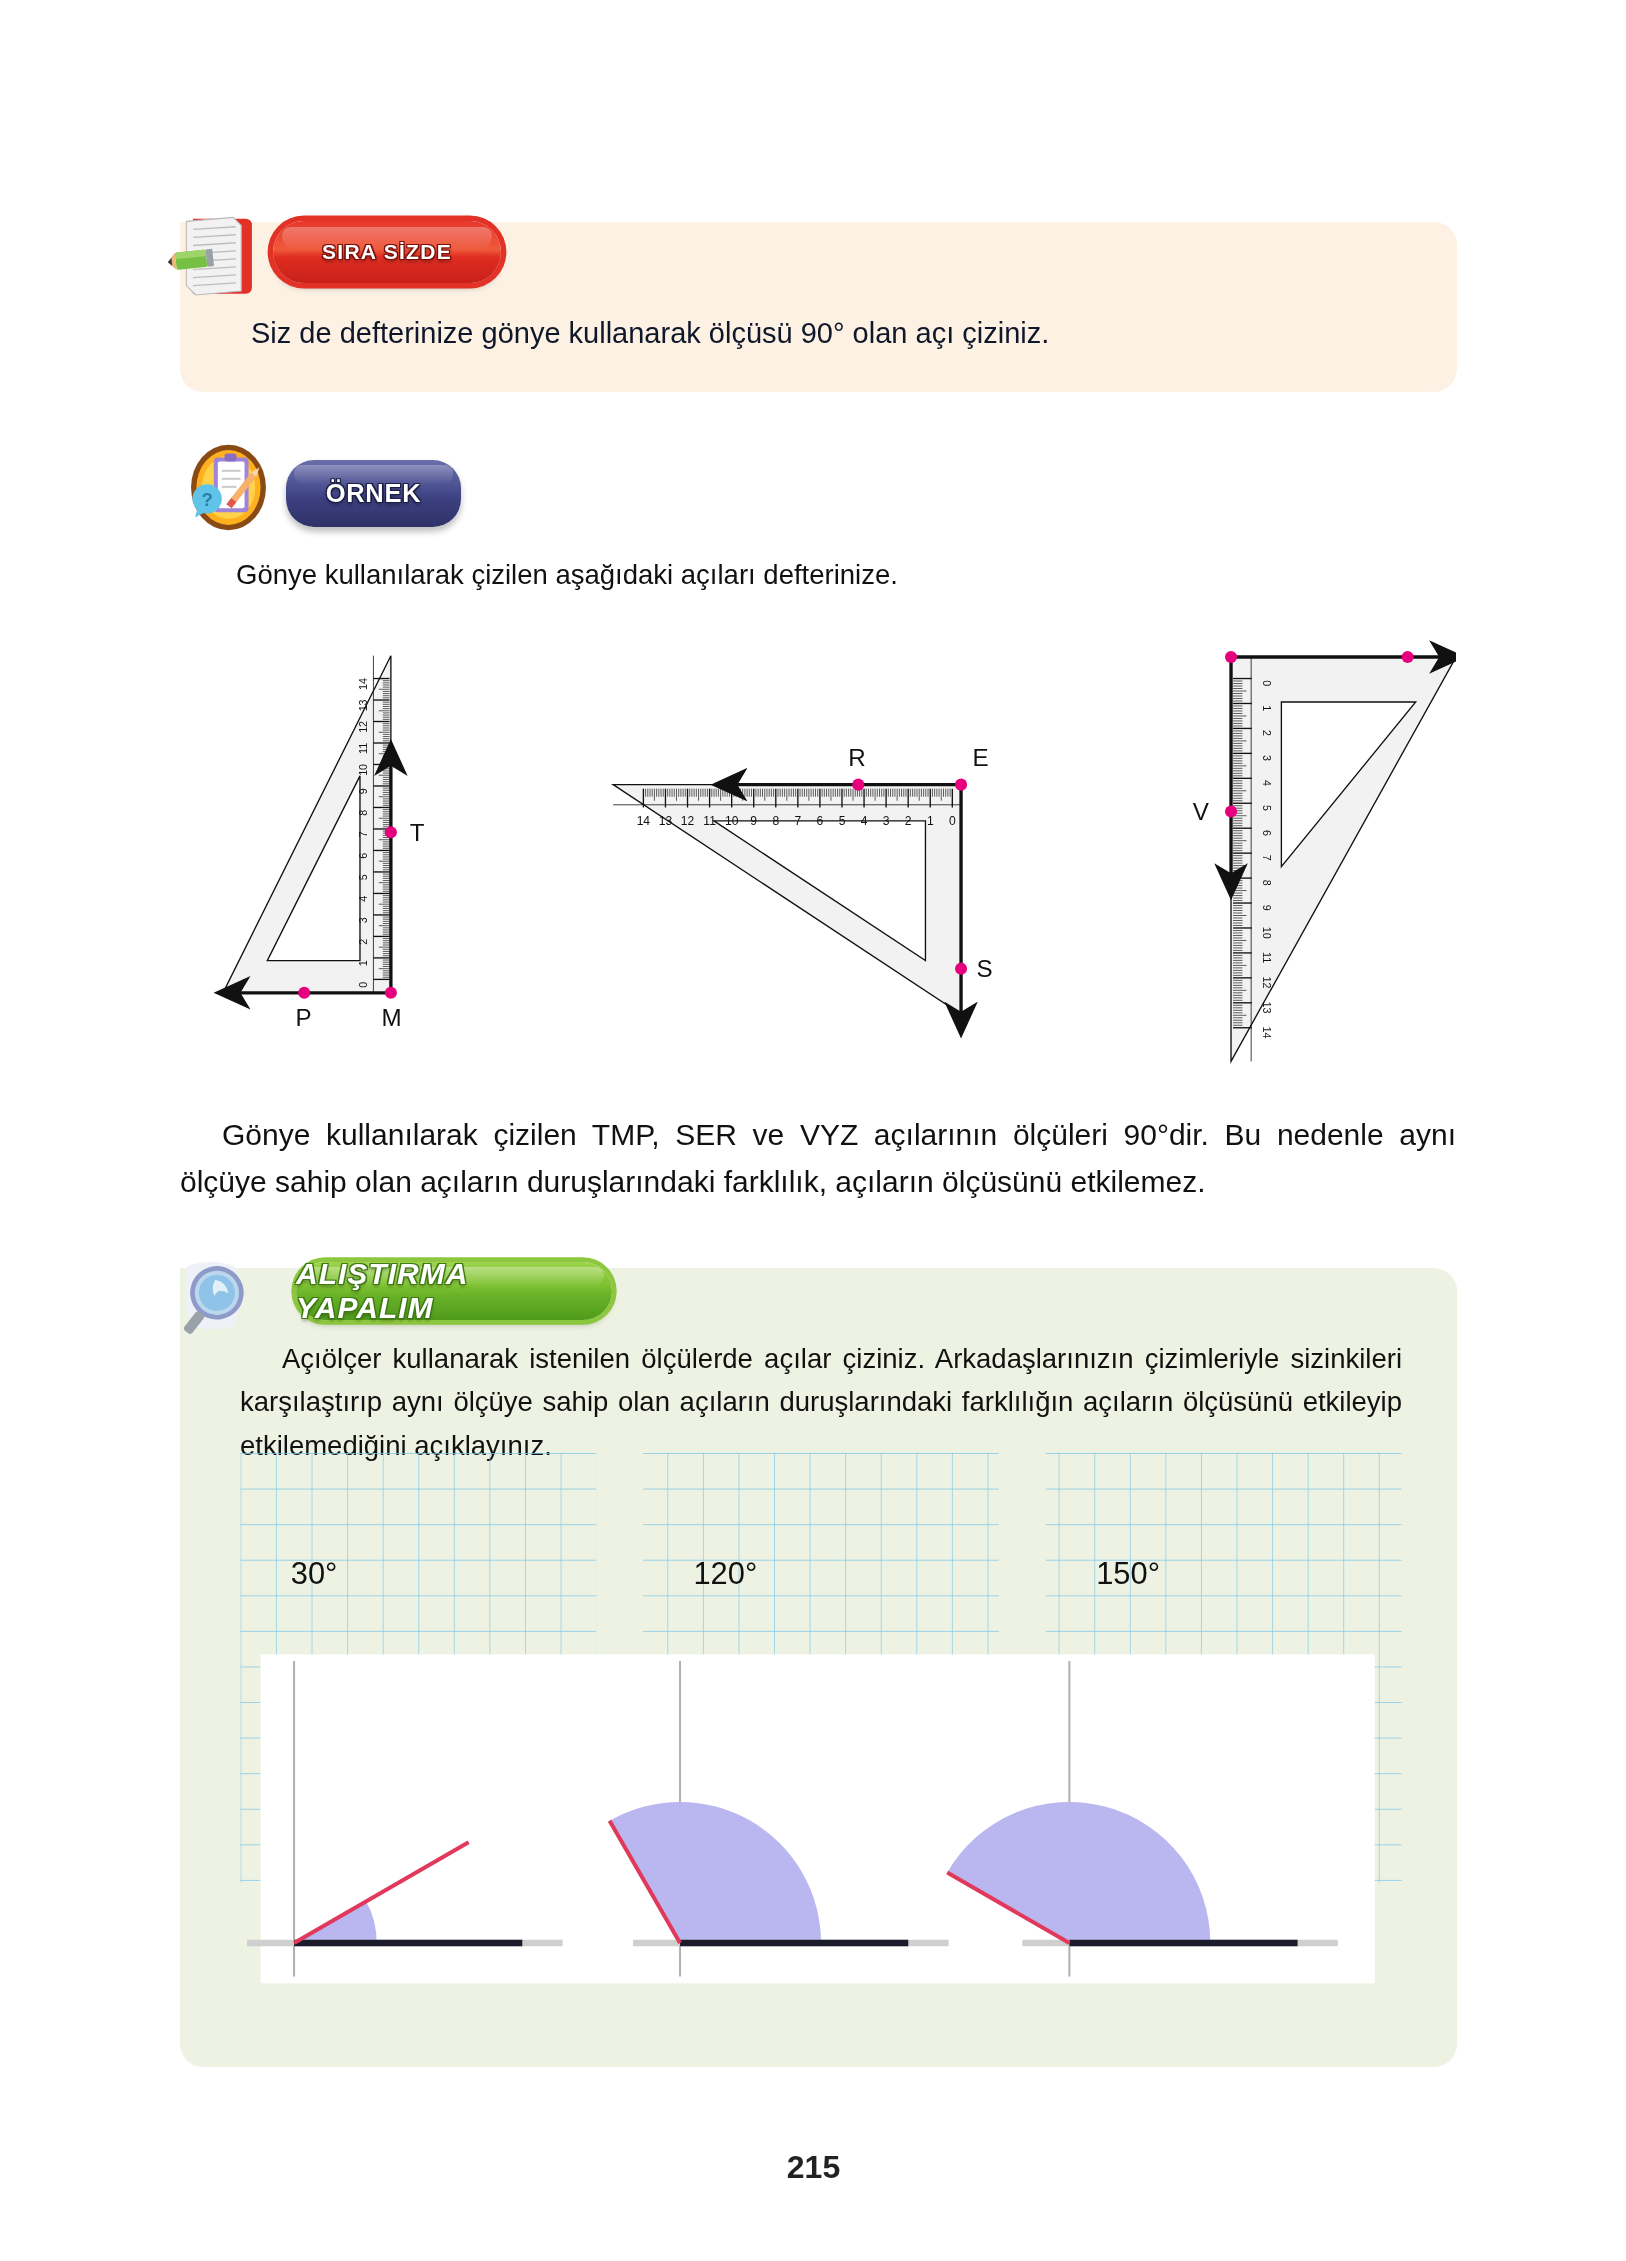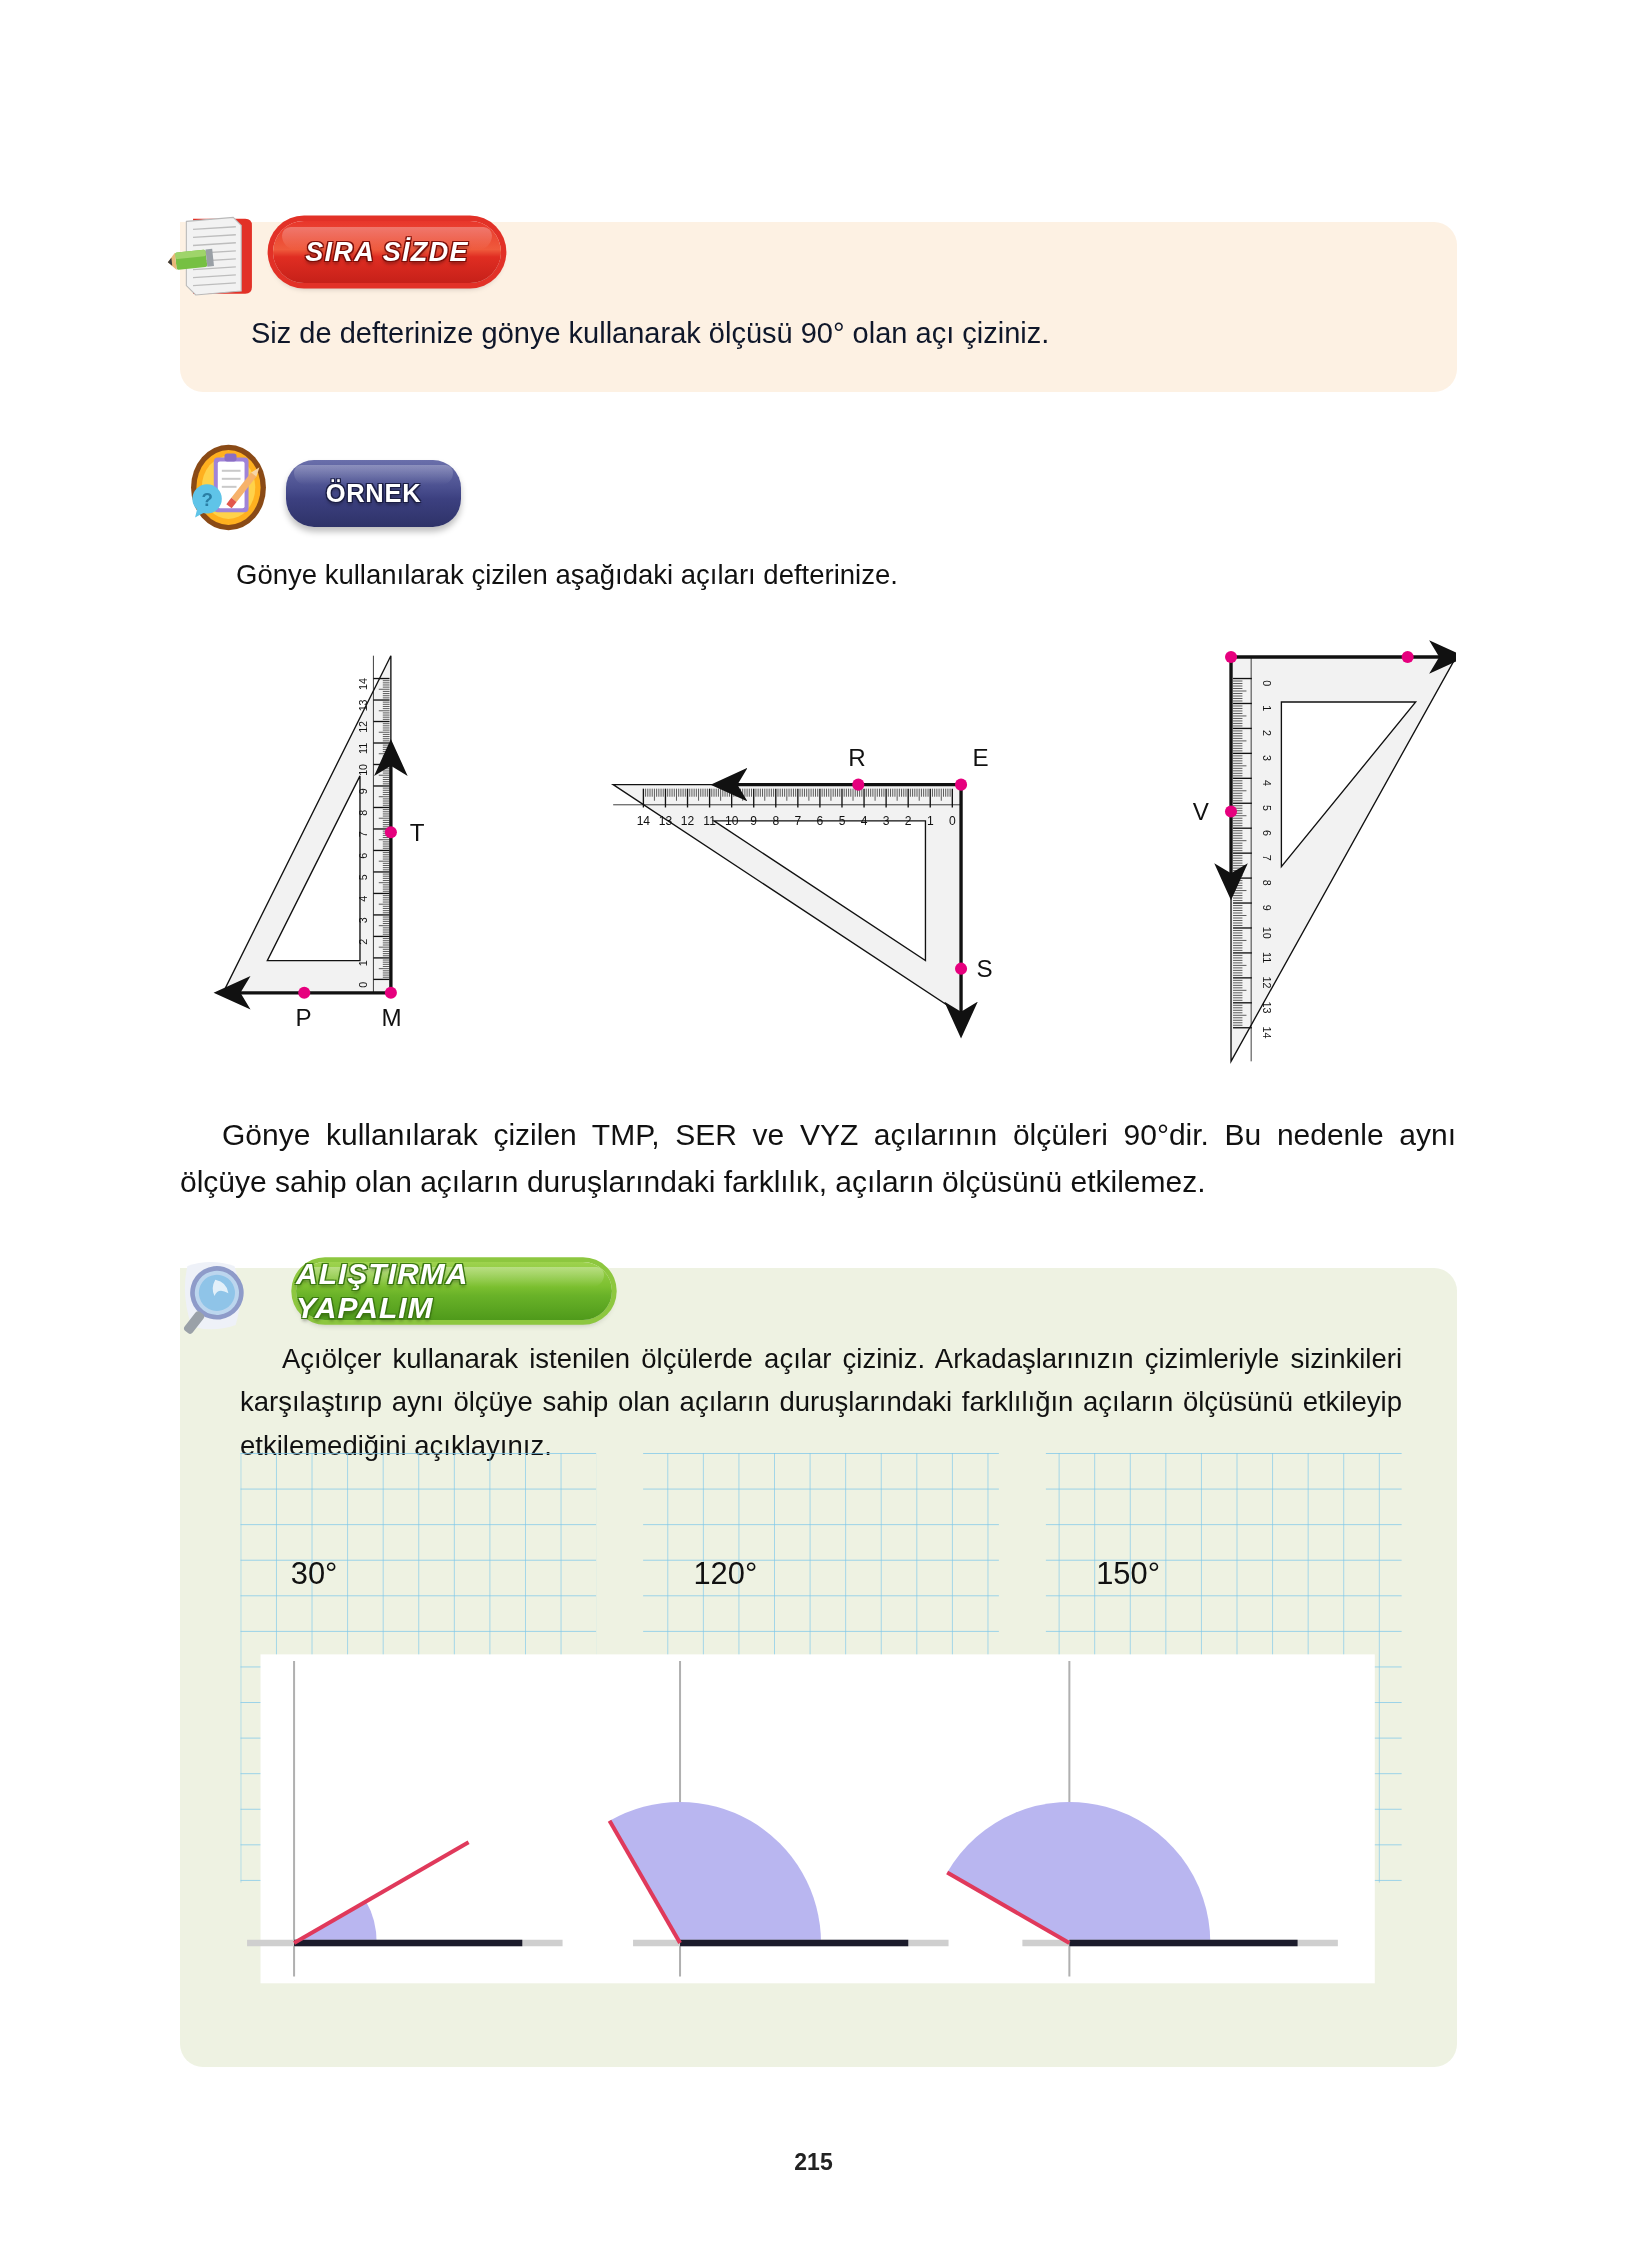--- a/index.html
+++ b/index.html
@@ -28,22 +28,22 @@
     box-shadow:0 0 0 5.4px #e23127, 0 4.7px 6px rgba(0,0,0,.28);
     display:flex;align-items:center;justify-content:center;
   }
   .badge-pill::after{
     content:"";position:absolute;left:9.4px;right:9.4px;top:5.4px;height:23px;
     border-radius:16px 16px 27px 27px;
     background:linear-gradient(180deg,rgba(255,255,255,.30),rgba(255,255,255,0));
     pointer-events:none;
   }
   .badge-label{
-    position:relative;z-index:2;color:#fff;font-weight:bold;font-size:27px;
-    letter-spacing:1.3px;font-style:italic;
+    position:relative;z-index:2;color:#fff;font-weight:bold;font-size:21px;
+    letter-spacing:1.3px;
     text-shadow:-1.3px -1.3px 0 #7d0f09,1.3px -1.3px 0 #7d0f09,-1.3px 1.3px 0 #7d0f09,1.3px 1.3px 0 #7d0f09,0 2.7px 3.4px rgba(0,0,0,.35);
     text-align:center;
   }
   
   .nb-icon{position:absolute;left:0;top:0;width:121px;height:87px;}
 
   
   #ornek-badge{left:168px;top:437px;width:336px;height:101px;}
   .ornek-pill{
     position:absolute;left:118px;top:23px;width:175px;height:67px;border-radius:28px;
@@ -96,21 +96,21 @@
   #alistirma-text{
     position:absolute;left:60px;top:69px;width:1162px;
     font-size:27.5px;line-height:1.58;color:#111;text-align:justify;
   }
   #alistirma-text .indent{display:inline-block;width:42px;}
 
   #grids{position:absolute;left:60px;top:185px;width:1162px;height:537px;}
 
   #page-number{
     position:absolute;left:0;top:2149px;width:1627px;text-align:center;
-    font-size:23px;font-weight:bold;color:#222;
+    font-size:32px;font-weight:bold;color:#222;
   }
 </style>
 </head>
 <body>
 
 <div id="sira-sizde-section">
   <div id="sira-sizde-text">Siz de defterinize gönye kullanarak ölçüsü 90° olan açı çiziniz.</div>
 </div>
 
 <div class="badge-wrap" id="sira-sizde-badge">

